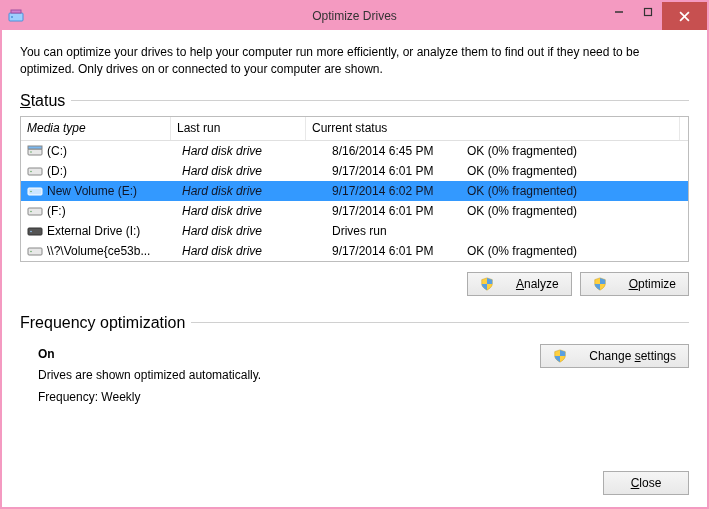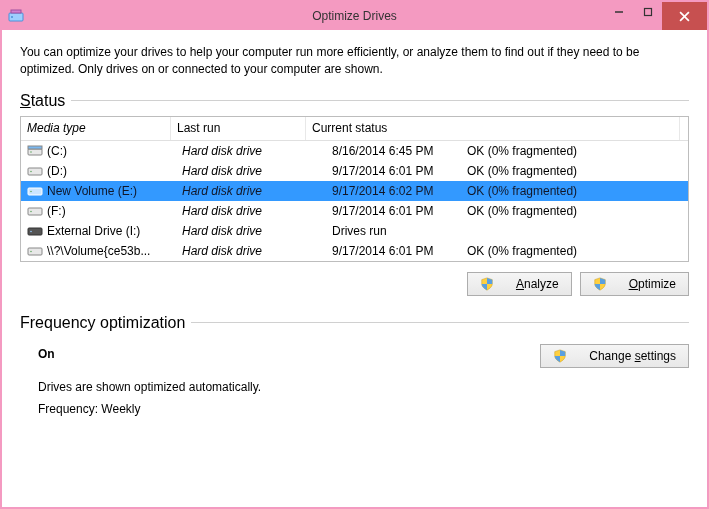--- a/index.html
+++ b/index.html
@@ -30,21 +30,21 @@
   .drive-row .col { padding-left: 6px; overflow: hidden; white-space: nowrap; text-overflow: ellipsis; }
   .drive-row.selected { background: #3399ff; color: #0f172a; }
   .drive-cell-icon { display: flex; align-items: center; gap: 4px; }
   .drive-icon { width: 16px; height: 12px; flex-shrink: 0; }
   .btn-row { display: flex; justify-content: flex-end; gap: 8px; margin-top: 10px; }
   .btn { min-width: 100px; height: 24px; border: 1px solid #adadad; background: linear-gradient(#f5f5f5, #e8e8e8); font-size: 12px; display: inline-flex; align-items: center; justify-content: center; gap: 22px; padding: 0 12px; cursor: default; }
   .btn .shield { width: 14px; height: 14px; }
   .sched { margin-top: 18px; }
   .sched-body { display: flex; justify-content: space-between; align-items: flex-start; padding: 6px 0 0 18px; }
   .sched-text { font-size: 12px; line-height: 1.8; }
-  .sched-text .on { font-weight: bold; margin-bottom: 12px; }
+  .sched-text .on { font-weight: bold; margin-bottom: 0; }
   .footer { margin-top: auto; display: flex; justify-content: flex-end; padding-top: 8px; }
   .btn.close-btn { min-width: 86px; }
   .underline-first::first-letter { text-decoration: underline; }
   .u { text-decoration: underline; }
 </style>
 </head>
 <body>
 
 <div class="window">
   <div class="titlebar">
@@ -198,14 +198,19 @@
           <svg class="shield" viewBox="0 0 16 16">
             <path d="M8 1 L14 3 V8 C14 12 8 15 8 15 C8 15 2 12 2 8 V3 Z" fill="#ffd040" stroke="#c09000" stroke-width="0.5"></path>
             <path d="M8 1 L14 3 V8 L8 8 Z" fill="#5aa0e0"></path>
             <path d="M2 8 L8 8 L8 15 C8 15 2 12 2 8 Z" fill="#5aa0e0"></path>
           </svg>
           <span>Change <span class="u">s</span>ettings</span>
         </button>
       </div>
     </div>
 
+    <div class="footer">
+      <button class="btn close-btn">
+        <span><span class="u">C</span><span>lose</span></span>
+      </button>
+    </div>
   </div>
 </div>
 
 </body></html>

